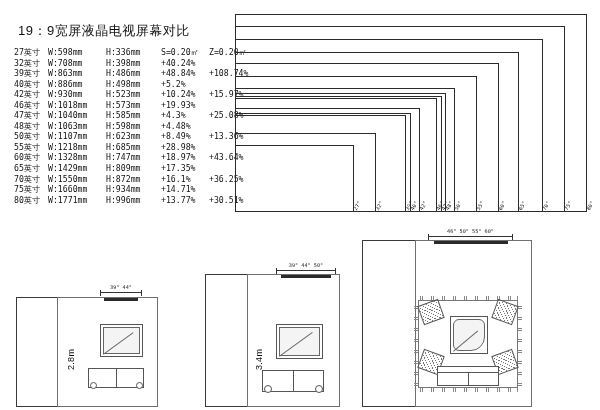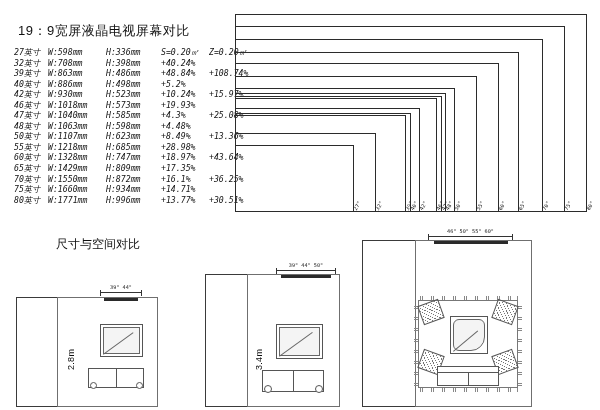--- a/index.html
+++ b/index.html
@@ -34,21 +34,21 @@
   #spec-list {
     position: absolute;
     left: 14px;
     top: 47px;
     font-size: 8.2px;
     line-height: 10.55px;
     font-family: "DejaVu Sans Mono", monospace;
     white-space: pre;
     color: #111;
   }
-  .spec-row { display: block; white-space: pre; font-style: italic; }
+  .spec-row { display: block; white-space: pre; }
   .c-size  { display: inline-block; width: 34px; }
   .c-w     { display: inline-block; width: 58px; }
   .c-h     { display: inline-block; width: 55px; }
   .c-s     { display: inline-block; width: 48px; }
   .c-z     { display: inline-block; }
 
   
   #screens-diagram {
     position: absolute;
     left: 235px;
@@ -231,21 +231,20 @@
       <div class="tick" style="left: 209px; top: 2px;">48"</div>
       <div class="tick" style="left: 218px; top: 2px;">50"</div>
       <div class="tick" style="left: 240px; top: 2px;">55"</div>
       <div class="tick" style="left: 262px; top: 2px;">60"</div>
       <div class="tick" style="left: 282px; top: 2px;">65"</div>
       <div class="tick" style="left: 306px; top: 2px;">70"</div>
       <div class="tick" style="left: 328px; top: 2px;">75"</div>
       <div class="tick" style="left: 350px; top: 2px;">80"</div>
     </div>
 
-  <div id="section-title">尺寸与空间对比</div>
 
   <div class="room" style="left:16px; top:297px; width:142px; height:110px;"></div>
   <div class="room-inner" style="left:57px; top:297px; width:101px; height:110px;"></div>
   <div class="depth-label" style="left:66px; top:370px;">2.8m</div>
   <div class="span-bar" style="left:100px; top:292px; width:42px;"></div>
   <div class="screen-span" style="left:100px; top:284px; width:42px;">39" 44"</div>
   <div class="tv" style="left:104px; top:298px; width:34px;"></div>
 
   <div class="furn" style="left:100px; top:324px; width:43px; height:33px;"></div>
   <div class="furn-fill" style="left:103px; top:327px; width:37px; height:27px;"></div>

